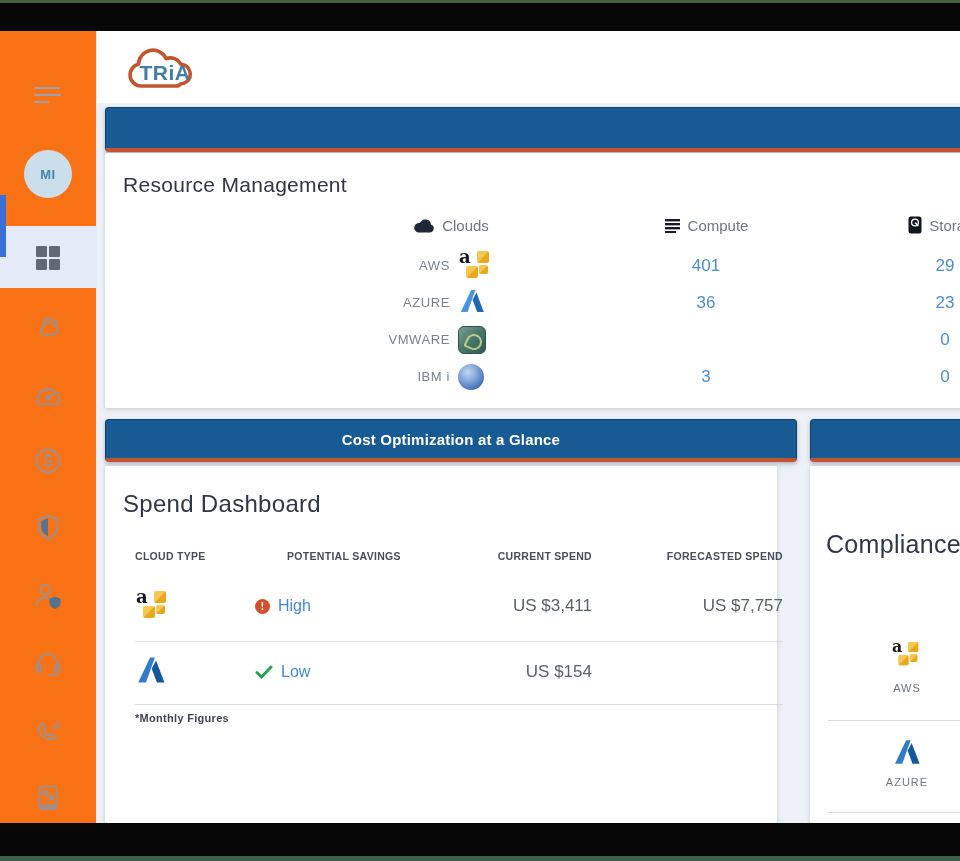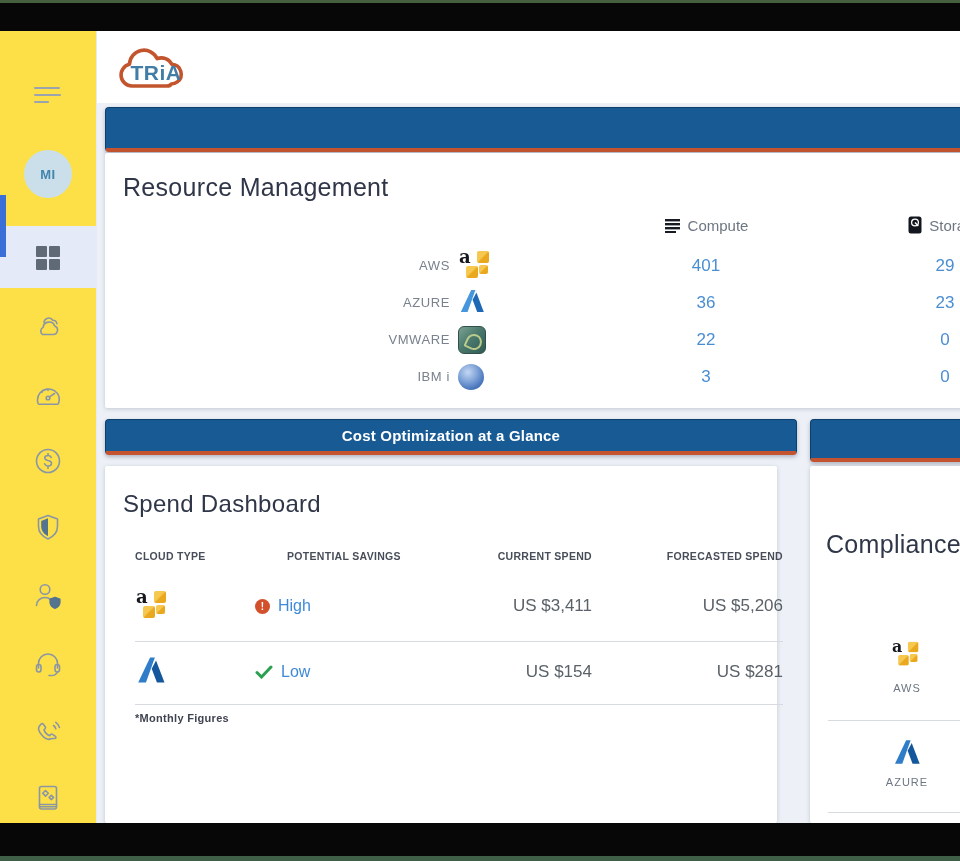--- a/index.html
+++ b/index.html
@@ -11,54 +11,54 @@
   
   .bar-top { position:absolute; left:0; top:0; width:960px; height:31px;
     background:#070707; border-top:3px solid #44603f; }
   .bar-bottom { position:absolute; left:0; top:823px; width:960px; height:38px;
     background:#070707; border-bottom:5px solid #3f6046; }
   
   .content-bg { position:absolute; left:97px; top:103px; width:863px; height:720px;
     background:#edf1f7; }
   
   .sidebar { position:absolute; left:0; top:31px; width:97px; height:792px;
-    background:#fde047; border-right:1px solid #e6ebf2; }
+    background:#f97316; border-right:1px solid #e6ebf2; }
   .hamburger { position:absolute; left:34px; top:56px; width:28px; height:20px; cursor:pointer; }
   .hamburger i { display:block; height:2px; background:#9aa4ae; border-radius:1px; margin-bottom:5px; }
   .hamburger i:nth-child(1){ width:26px; }
   .hamburger i:nth-child(2){ width:27px; }
   .hamburger i:nth-child(3){ width:15px; }
   .avatar { position:absolute; left:24px; top:119px; width:48px; height:48px; border-radius:50%;
     background:#cbdfeb; color:#4384ad; font-size:13px; font-weight:700;
     display:flex; align-items:center; justify-content:center; letter-spacing:.5px; }
   .nav-sel-bg { position:absolute; left:0; top:195px; width:97px; height:62px; background:#e4eaf8; }
   .nav-indicator { position:absolute; left:0; top:195px; width:6px; height:62px; background:#3a6fd8; }
   .nav-ico { position:absolute; left:31px; width:34px; height:34px;
     display:flex; align-items:center; justify-content:center; cursor:pointer; }
   .nav-ico svg { stroke:#8a96a6; fill:none; stroke-width:1.6; stroke-linecap:round; stroke-linejoin:round; }
   
-  .logo { position:absolute; left:110px; top:39px; width:92px; height:60px; cursor:pointer;text-align:center; }
+  .logo { position:absolute; left:119px; top:39px; width:92px; height:60px; cursor:pointer;text-align:center; }
   
   .banner { position:absolute; background:#185a94; border:1px solid #0d3f6e;
     border-bottom:4px solid #c4532f; border-radius:4px;
     box-shadow:0 2px 4px rgba(60,60,90,.35);
     display:flex; align-items:center; justify-content:center;
     color:#fff; font-size:15px; font-weight:700; letter-spacing:.2px; }
   .banner-top   { left:105px; top:107px; width:885px; height:45px; }
-  .banner-cost  { left:105px; top:419px; width:692px; height:36px; }
+  .banner-cost  { left:105px; top:419px; width:692px; height:43px; }
   .banner-right { left:810px; top:419px; width:180px; height:43px; }
   
   .card { position:absolute; background:#fff; border-radius:2px;
     box-shadow:0 1px 4px rgba(80,90,110,.28); }
   .card-rm   { left:105px; top:153px; width:885px; height:255px; }
   .card-spend{ left:105px; top:466px; width:672px; height:357px; }
   .card-comp { left:810px; top:466px; width:180px; height:357px; }
   .card-title { position:absolute; color:#2f3648; font-weight:500; letter-spacing:.3px; white-space:nowrap; }
   
-  .rm-title { left:18px; top:20px; font-size:25px; }
+  .rm-title { left:18px; top:20px; font-size:21px; }
   .rm-head { position:absolute; top:62px; height:24px; color:#6d7682; font-size:15px; }
   .rm-head span { vertical-align:middle; }
   .rm-head svg, .rm-head .hicon { vertical-align:middle; margin-right:7px; }
   .rm-h-clouds  { left:256px; width:180px; text-align:center; }
   .rm-h-compute { left:501px; width:200px; text-align:center; }
   .rm-h-storage { left:740px; width:200px; text-align:center; }
   .rm-row { position:absolute; left:0; width:885px; height:37px; }
   .rm-row-0{ top:94px; } .rm-row-1{ top:131px; } .rm-row-2{ top:168px; } .rm-row-3{ top:205px; }
   .rm-label { position:absolute; left:0; top:0; width:345px; line-height:37px; text-align:right;
     color:#79818d; font-size:13px; letter-spacing:.6px; }
@@ -218,20 +218,25 @@
     </svg>
   </div>
 
   <div class="banner banner-top">
     <span></span>
   </div>
 
   <section class="card card-rm">
     <h2 class="card-title rm-title">Resource Management</h2>
 
+    <div class="rm-head rm-h-clouds">
+      <svg class="hicon" width="22" height="17" viewBox="0 0 22 17">
+        <path d="M5 15.5 h11.5 a4.1 4.1 0 0 0 1.4-8 a5.6 5.6 0 0 0-10.8-1.5 a4.4 4.4 0 0 0-2.1 9.5 z" fill="#1d2736"></path>
+      </svg><span>Clouds</span>
+    </div>
     <div class="rm-head rm-h-compute">
       <svg class="hicon" width="17" height="15" viewBox="0 0 17 15">
         <g fill="#161b24">
             <rect x="1" y="1" width="15" height="2.4"></rect>
             <rect x="1" y="5" width="15" height="2.4"></rect>
         <rect x="1" y="9" width="15" height="2.4"></rect>
             <rect x="1" y="13" width="11" height="2"></rect>
           </g>
       </svg><span>Compute</span>
     </div>
@@ -260,21 +265,20 @@
           <path d="M18.4 4.6 L25.8 24 h-6.6 l-4.6-12.2 z" fill="#1f68b5"></path>
         </svg>
       </span>
       <span class="rm-val rm-compute">36</span>
       <span class="rm-val rm-storage">23</span>
     </div>
 
     <div class="rm-row rm-row-2">
       <span class="rm-label">VMWARE</span>
       <span class="rm-ico vmware-logo"></span>
-      <span class="rm-val rm-compute">22</span>
       <span class="rm-val rm-storage">0</span>
     </div>
 
     <div class="rm-row rm-row-3">
       <span class="rm-label">IBM i</span>
       <span class="rm-ico ibmi-logo"></span>
       <span class="rm-val rm-compute">3</span>
       <span class="rm-val rm-storage">0</span>
     </div>
   </section>
@@ -295,39 +299,38 @@
 
     <div class="sp-row sp-row-0">
       <span class="sc-cloud aws-logo">
         <i class="aws-a">a</i><i class="cube cb1"></i><i class="cube cb2"></i><i class="cube cb3"></i>
       </span>
       <span class="sc-sav">
         <span class="sev-high">!</span>
         <span>High</span>
       </span>
       <span class="sc-cur">US $3,411</span>
-      <span class="sc-fore">US $5,206</span>
+      <span class="sc-fore">US $7,757</span>
     </div>
     <div class="sp-div sp-div-1"></div>
 
     <div class="sp-row sp-row-1">
       <span class="sc-cloud">
         <svg width="32" height="32" viewBox="0 0 28 26">
           <path d="M13.2 2 h4.2 L9.6 24 H2.8 Z" fill="#2f7dc9"></path>
           <path d="M18.4 4.6 L25.8 24 h-6.6 l-4.6-12.2 z" fill="#15579c"></path>
         </svg>
       </span>
       <span class="sc-sav">
         <svg width="18" height="14" viewBox="0 0 18 14">
           <path d="M2 7.5 l4.5 4.5 L16 2" stroke="#2ba14f" stroke-width="3" fill="none" stroke-linecap="round"></path>
         </svg>
         <span>Low</span>
       </span>
       <span class="sc-cur">US $154</span>
-      <span class="sc-fore">US $281</span>
     </div>
     <div class="sp-div sp-div-2"></div>
 
     <div class="sp-foot">*Monthly Figures</div>
   </section>
 
   <div class="banner banner-right">
     <span></span>
   </div>
 

